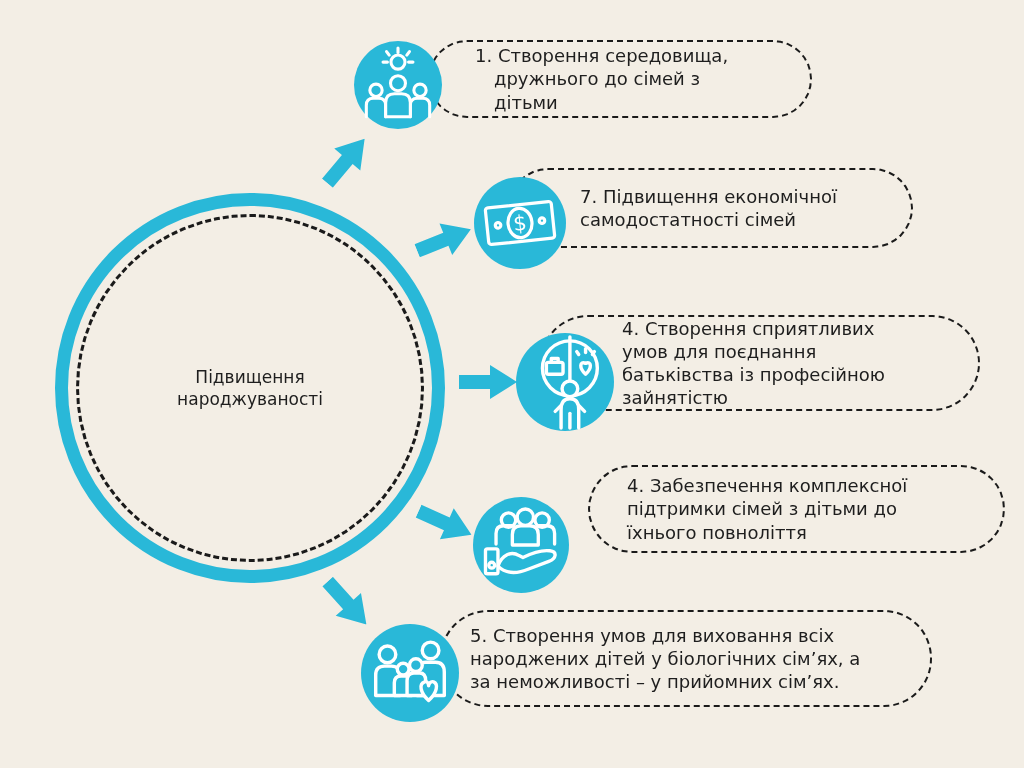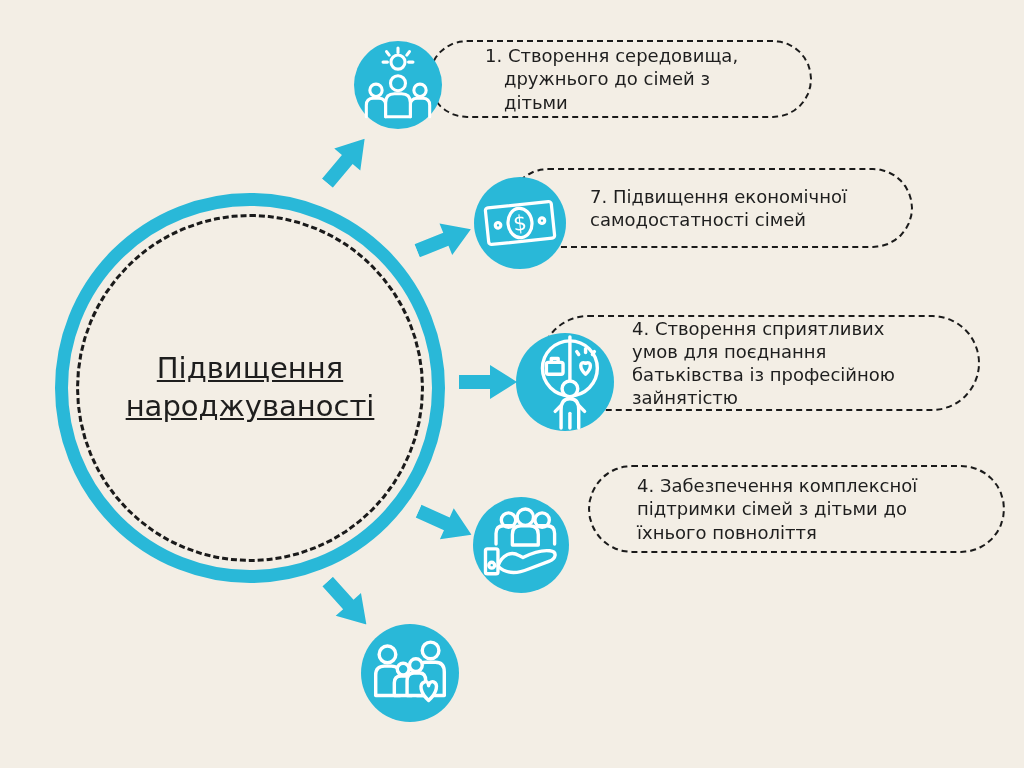--- a/index.html
+++ b/index.html
@@ -11,37 +11,37 @@
   .center-circle {
     position:absolute; left:55px; top:193px; width:364px; height:364px;
     border:13px solid #29b8d8; border-radius:50%;
   }
   .center-dash {
     position:absolute; inset:8px; border:3px dashed #1a1a1a; border-radius:50%;
     display:flex; flex-direction:column; align-items:center; justify-content:center;
     gap:32px; text-align:center;
   }
   .center-title, .center-subtitle {
-    font-size:29px; line-height:1.3; color:#1e1e1e; white-space:pre-line; margin:8px;text-decoration:underline;
+    font-size:17px; line-height:1.3; color:#1e1e1e; white-space:pre-line; margin:8px;
   }
   
   .icon-circle {
     position:absolute; border-radius:50%; background:#29b8d8; z-index:3;
     display:flex; align-items:center; justify-content:center;
   }
   .icon-circle svg { width:100%; height:100%; display:block; }
   .ic { stroke:#ffffff; stroke-width:3.5; fill:none; stroke-linecap:round; stroke-linejoin:round; }
   .ic-fill { stroke:#ffffff; stroke-width:3.5; fill:#29b8d8; stroke-linecap:round; stroke-linejoin:round; }
   
   .bubble {
     position:absolute; border:2.5px dashed #1a1a1a; box-sizing:border-box;
     display:flex; align-items:center; z-index:2; background:transparent;
   }
   .bubble-text {
-    font-size:18px; line-height:1.28; color:#1e1e1e; white-space:pre; margin:10px;
+    font-size:18px; line-height:1.28; color:#1e1e1e; white-space:pre; margin:0;
   }
   .hanging { padding-left:19px; text-indent:-19px; }
   
   .arrow { position:absolute; width:58px; height:38px; z-index:1; }
   .arrow svg { width:100%; height:100%; display:block; }
   .arrow polygon { fill:#29b8d8; }
 </style>
 </head>
 <body>
 
@@ -154,20 +154,25 @@
       <path class="ic" d="M24,49 V38 Q24,30 32,30 H42"></path>
       <path class="ic" d="M67,30 H77 Q85,30 85,38 V49"></path>
       <circle class="ic-fill" cx="54.5" cy="21" r="8.5"></circle>
       <path class="ic-fill" d="M41,50 V39 Q41,30 50,30 H59 Q68,30 68,39 V50 Z"></path>
       <rect class="ic" x="13" y="54" width="13" height="26" rx="2"></rect>
       <circle class="ic" cx="19.5" cy="71" r="3" stroke-width="2.5"></circle>
       <path class="ic" d="M26,72 C30,60 40,56 48,61 L52,63 C60,59 72,55 80,56 C88,57 87,64 79,67 L58,75 C46,80 34,80 26,72 Z"></path>
     </svg>
   </div>
 
+  <div class="bubble" style="left:440px; top:610px; width:492px; height:97px; border-radius:48px; padding-left:28px; padding-right:8px;">
+    <p class="bubble-text">5. Створення умов для виховання всіх
+народжених дітей у біологічних сім’ях, а
+за неможливості – у прийомних сім’ях.</p>
+  </div>
   <div class="icon-circle" style="left:361px; top:624px; width:98px; height:98px;">
     <svg viewBox="0 0 100 100">
       <circle class="ic" cx="27" cy="31" r="8.5"></circle>
       <path class="ic" d="M15,73 V52 Q15,43 24,43 H31 Q40,43 40,52 V73 Z"></path>
       <circle class="ic" cx="71" cy="27" r="8.5"></circle>
       <path class="ic" d="M57,73 V49 Q57,39 66,39 H76 Q85,39 85,49 V73 Z"></path>
       <circle class="ic-fill" cx="43" cy="46" r="6"></circle>
       <path class="ic-fill" d="M34,73 V60 Q34,53 41,53 H46 Q52,53 52,60 V73 Z"></path>
       <circle class="ic-fill" cx="56" cy="42" r="6.5"></circle>
       <path class="ic-fill" d="M47,73 V58 Q47,50 54,50 H60 Q66,50 66,58 V73 Z"></path>

